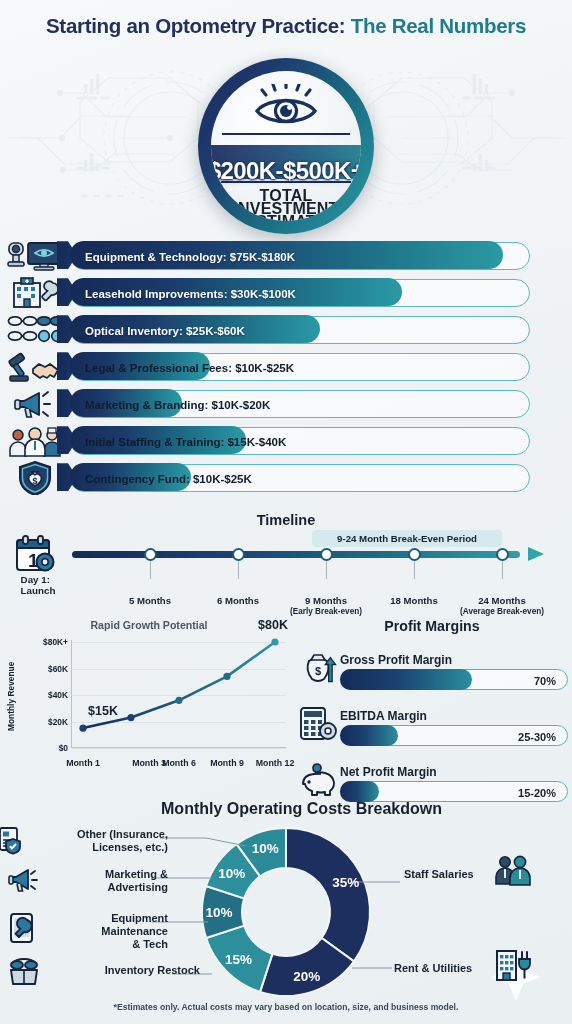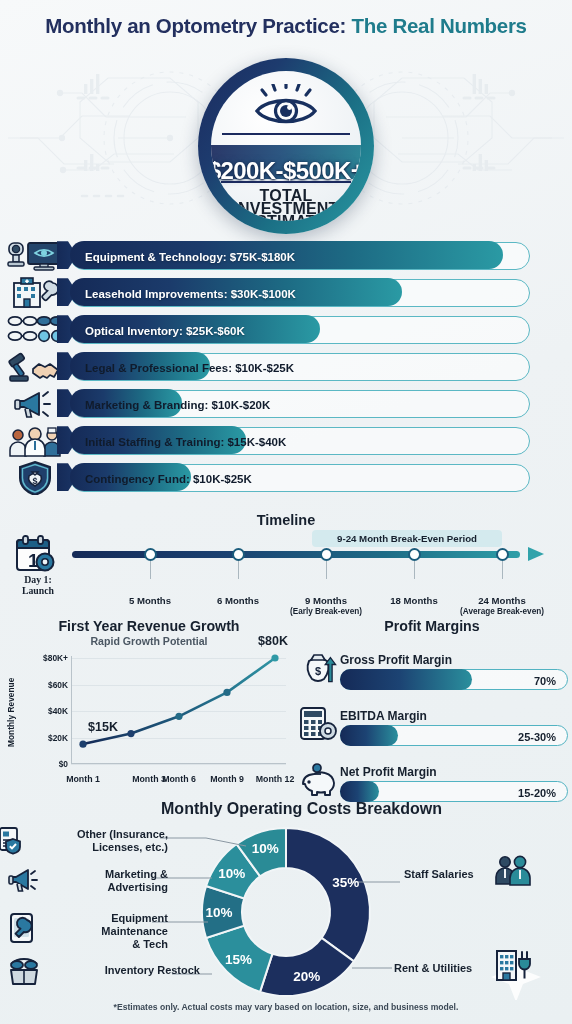--- a/index.html
+++ b/index.html
@@ -103,21 +103,21 @@
   .tl-line { position: absolute; top: 0; left: 0; width: 448px; height: 7px; border-radius: 4px;
     background: linear-gradient(90deg,#152a57 0%,#1b4272 35%,#1d6c86 70%,#2f9fa8 100%); }
   .tl-arrow { position: absolute; top: -4px; right: 0; width: 0; height: 0;
     border-top: 7.5px solid transparent; border-bottom: 7.5px solid transparent; border-left: 16px solid #31a3ab; }
   .tl-node { position: absolute; top: -3px; width: 13px; height: 13px; border-radius: 50%;
     background: #fff; border: 2.6px solid #1b5c7c; }
   .tl-tick { position: absolute; top: 10px; width: 1.2px; height: 18px; background: #aab7bf; }
   .tl-lab { position: absolute; top: 44px; text-align: center; font-size: 9.6px; font-weight: 700; color: #16202e; line-height: 11px; transform: translateX(-50%); white-space: nowrap; }
   .tl-lab small { display:block; font-size: 8.2px; font-weight: 700; }
   .tl-cal { position: absolute; top: 5px; left: 14px; }
-  .tl-cal-lab { position: absolute; top: 44px; left: 38px; transform: translateX(-50%); text-align: center; font-size: 9.8px; font-weight: 700; color: #16202e; line-height: 11px; font-family: Liberation Serif, serif; }
+  .tl-cal-lab { position: absolute; top: 44px; left: 38px; transform: translateX(-50%); font-size: 9.8px; font-weight: 700; color: #16202e; line-height: 11px; }
 
   
   .rev { position: absolute; top: 618px; left: 8px; width: 282px; height: 170px; }
   .rev-title { text-align: center; font-size: 14.2px; font-weight: 700; color: #16202e; }
   .rev-sub { text-align: center; font-size: 10.6px; font-weight: 600; color: #4b5763; margin-top: 1px; }
   .rev-plot { position: relative; margin-top: 5px; height: 120px; }
   .rev-ylab {
     position: absolute; left: -2px; top: 12px; width: 14px; height: 96px;
     writing-mode: vertical-rl; transform: rotate(180deg);
     font-size: 8.4px; font-weight: 700; color: #16202e; text-align: center;
@@ -203,21 +203,21 @@
       <rect x="84" y="24" width="3.4" height="10"></rect>
         <rect x="90" y="19" width="3.4" height="15"></rect>
         <rect x="96" y="14" width="3.4" height="20"></rect>
       <rect x="84" y="100" width="3.4" height="11"></rect>
         <rect x="90" y="94" width="3.4" height="17"></rect>
         <rect x="96" y="104" width="3.4" height="7"></rect>
     </g>
   </svg>
 
   <div class="title">
-    <span class="t1">Monthly an Optometry Practice:</span>
+    <span class="t1">Starting an Optometry Practice:</span>
     <span class="t2">The Real Numbers</span>
   </div>
 
   <div class="badge-wrap">
     <div class="badge-ring"></div>
     <div class="badge-inner">
       <svg class="badge-eye" width="74" height="44" viewBox="0 0 74 44">
         <g stroke="#18305f" stroke-width="3.2" fill="none" stroke-linecap="round">
           <path d="M26 6 L24 0.5"></path>
             <path d="M37 3.5 L37 -1"></path>
@@ -411,21 +411,20 @@
           <div class="tl-tick" style="left: 342px;"></div>
           <div class="tl-lab" style="left: 342px;"><span>18 Months</span></div>
           <div class="tl-node" style="left: 423.5px;"></div>
           <div class="tl-tick" style="left: 430px;"></div>
           <div class="tl-lab" style="left: 430px;"><span>24 Months</span><small>(Average Break-even)</small></div>
         </div>
     </div>
   </div>
 
   <div class="rev">
-    <div class="rev-title">First Year Revenue Growth</div>
     <div class="rev-sub">Rapid Growth Potential</div>
     <div class="rev-plot">
       <div class="rev-ylab">Monthly Revenue</div>
       <div id="rev-grid">
           <div class="rev-grid" style="top: 112px;"></div>
           <div class="rev-ytick" style="top: 112px;">$0</div>
           <div class="rev-grid" style="top: 85.5px;"></div>
           <div class="rev-ytick" style="top: 85.5px;">$20K</div>
           <div class="rev-grid" style="top: 59px;"></div>
           <div class="rev-ytick" style="top: 59px;">$40K</div>

